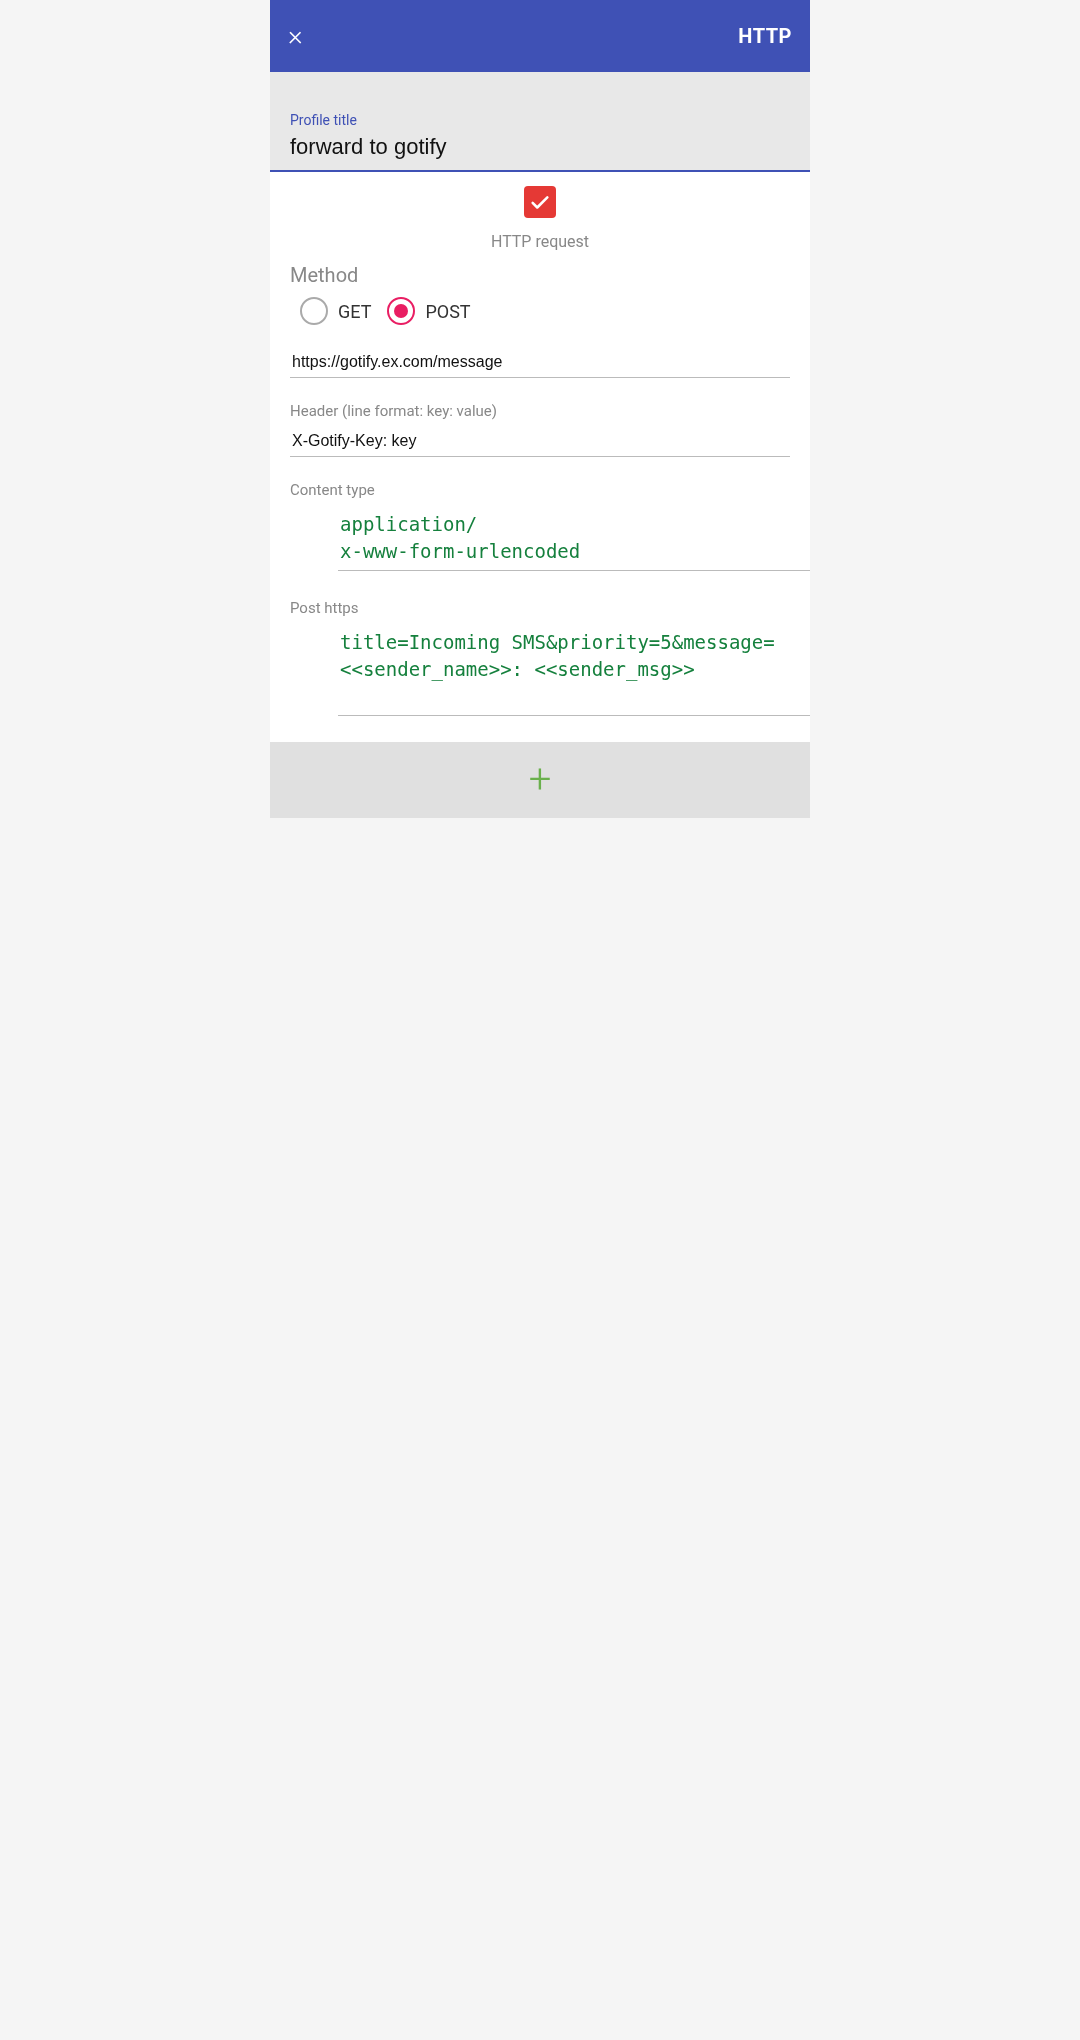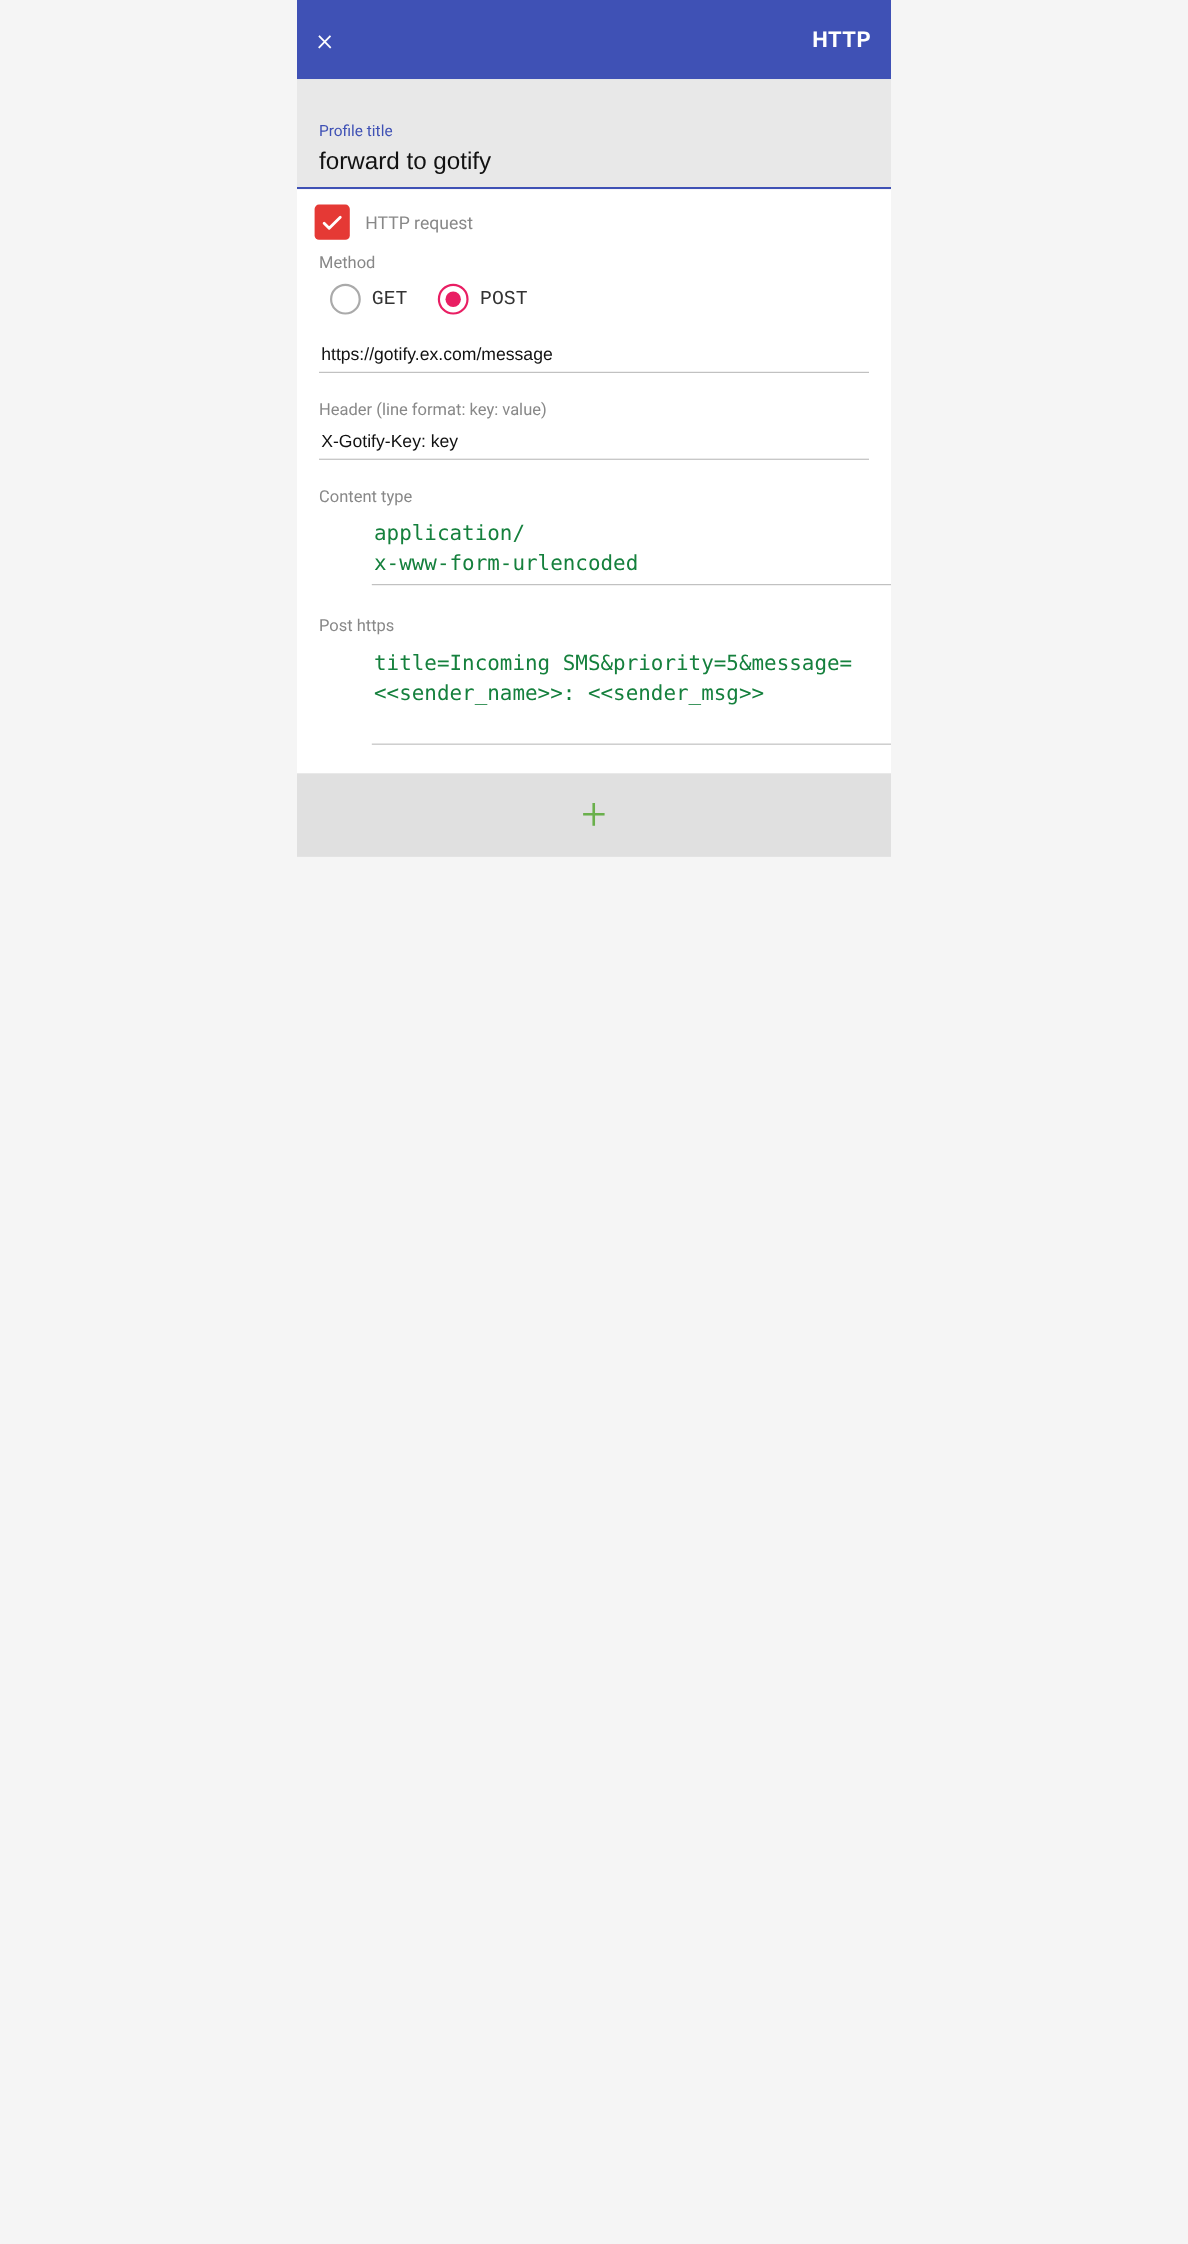--- a/index.html
+++ b/index.html
@@ -81,20 +81,21 @@
     .http-section {
       background: #fff;
       padding: 0;
     }
 
     .http-request-row {
       display: flex;
       align-items: center;
       padding: 14px 16px 8px 16px;
       gap: 14px;
+      flex-direction: column;
     }
 
     .checkbox-container {
       flex-shrink: 0;
     }
 
     .checkbox-custom {
       width: 32px;
       height: 32px;
       background: #e53935;
@@ -115,30 +116,29 @@
       font-size: 16px;
     }
 
     
     .method-section {
       padding: 4px 20px 12px 20px;
     }
 
     .method-label {
       color: #888;
-      font-size: 15px;
+      font-size: 20px;
       margin-bottom: 10px;
     }
 
     .radio-group {
       display: flex;
       align-items: flex-end;
-      gap: 28px;
+      gap: 16px;
       padding-left: 10px;
-      font-family: Liberation Mono, monospace;
     }
 
     .radio-option {
       display: flex;
       align-items: center;
       gap: 10px;
       cursor: pointer;
     }
 
     .radio-circle {

